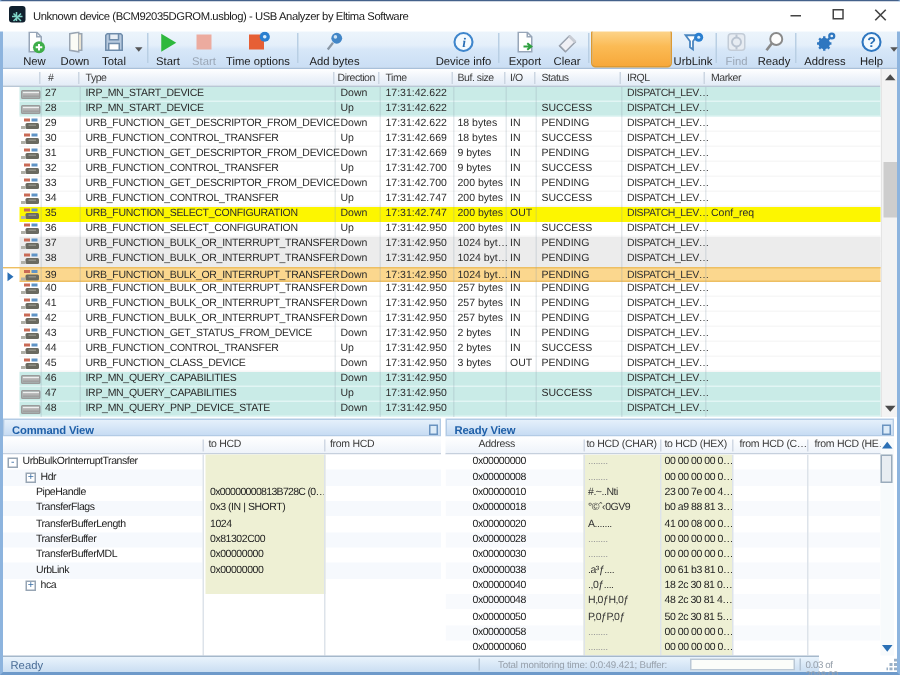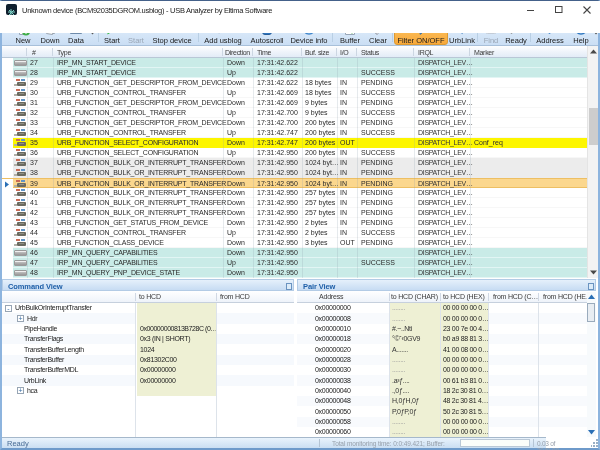--- a/index.html
+++ b/index.html
@@ -1,19 +1,19 @@
 <!DOCTYPE html>
 <html><head><meta charset="utf-8"><style>
 *{margin:0;padding:0;box-sizing:border-box}
 s,i{text-decoration:none;font-style:normal}
 html,body{width:600px;height:450px;overflow:hidden}
 body{font-family:"Liberation Sans",sans-serif;position:relative;background:#fff}
 #win{position:absolute;left:0;top:0;width:600px;height:450px;border-left:2px solid #8db4de;border-right:2px solid #8db4de;border-bottom:2px solid #6e9aca;border-top:1px solid #44618a}
 
-#title{position:absolute;left:0;top:1px;width:600px;height:32px;background:#fff;z-index:5}
+#title{position:absolute;left:0;top:1px;width:600px;height:20px;background:#fff;z-index:5}
 #title .txt{position:absolute;left:22px;top:4.5px;font-size:7.5px;color:#1a1a1a;letter-spacing:-0.28px}
 #appico{position:absolute;left:6px;top:3px;width:11px;height:11px;background:#10202e;border-radius:2px}
 .wbtn{position:absolute;top:0;height:17px;width:28px;color:#444}
 
 #tb{position:absolute;left:2px;top:18px;width:596px;height:28px;background:linear-gradient(180deg,#eff6fc 0%,#e4effa 45%,#d7e7f8 55%,#cadef4 100%);border-bottom:1px solid #a8c0da}
 .tbb{position:absolute;top:2px;text-align:center}
 .tbb svg{display:block;margin:0 auto}
 .tbb .lb{display:block;font-size:7.5px;color:#1a1a1a;margin-top:0px;white-space:nowrap}
 .tbb .lbd{color:#9aa6b5}
 .tsep{position:absolute;top:4px;width:1px;height:20px;background:#b9cfe4}
@@ -84,21 +84,21 @@
         <path d="M10.5 2.5h2v11h-2" fill="#e8e2d2" stroke="#9aa5b2"></path>
       </svg>
       <span class="lb">Down</span>
     </div>
  <div class="tbb" style="left:59px;width:30px">
       <svg width="16" height="16">
         <path d="M2.5 3.5l1-1h9l1 1v10h-11z" fill="#b6c9de" stroke="#6f8cab"></path>
         <rect x="5" y="2.5" width="6" height="4" fill="#e8eef5" stroke="#6f8cab"></rect>
         <rect x="4.5" y="9" width="7" height="4.5" fill="#fff" stroke="#6f8cab"></rect>
       </svg>
-      <span class="lb">Data</span>
+      <span class="lb">Total</span>
     </div>
  <svg style="position:absolute;left:87px;top:12px" width="7" height="6">
       <path d="M1 1.5h5l-2.5 3z" fill="#555"></path>
     </svg>
  <div class="tsep" style="left:96px"></div>
  <div class="tbb" style="left:96px;width:28px">
       <svg width="16" height="16">
         <path d="M3.5 2.5l10 6-10 6z" fill="#2db83d"></path>
       </svg>
       <span class="lb">Start</span>
@@ -108,69 +108,56 @@
         <rect x="3" y="3" width="10" height="10" fill="#ecab9f"></rect>
       </svg>
       <span class="lb lbd">Start</span>
     </div>
  <div class="tbb" style="left:146px;width:48px">
       <svg width="17" height="16">
         <rect x="2" y="3" width="10" height="10" fill="#e65f35"></rect>
         <circle cx="12.5" cy="4.5" r="3.4" fill="#2a7fd0"></circle>
         <circle cx="12.5" cy="4.5" r="1.2" fill="#d8ecfc"></circle>
       </svg>
-      <span class="lb">Stop device</span>
+      <span class="lb">Time options</span>
     </div>
  <div class="tsep" style="left:196px"></div>
  <div class="tbb" style="left:198px;width:46px">
       <svg width="16" height="16">
         <circle cx="9.5" cy="5.5" r="3.6" fill="#4286c7"></circle>
         <circle cx="8.6" cy="4.6" r="1.2" fill="#cfe4f5"></circle>
         <path d="M7 8.5L3.5 13" stroke="#8a97a5" stroke-width="1.5"></path>
       </svg>
-      <span class="lb">Add usblog</span>
-    </div>
- <div class="tbb" style="left:243px;width:44px">
-      <svg width="16" height="16">
-        <rect x="3.5" y="1.5" width="9" height="13" rx="2.5" fill="#2f74bd" stroke="#265e9a"></rect>
-        <path d="M8 3.5v9M8 3.5l2.5 2.5M8 12.5l-2.5-2.5M5.5 6l5 4.5M10.5 6L5.5 10.5" stroke="#cde2f4" stroke-width="1"></path>
-      </svg>
-      <span class="lb">Autoscroll</span>
+      <span class="lb">Add bytes</span>
     </div>
  <div class="tbb" style="left:284px;width:46px">
       <svg width="16" height="16">
         <circle cx="8" cy="8" r="6" fill="#f4fafe" stroke="#3f86cc" stroke-width="1.4"></circle>
         <text x="8.5" y="11.5" font-size="9" font-style="italic" font-weight="bold" fill="#2a6fb5" text-anchor="middle" font-family="Liberation Serif">i</text>
       </svg>
       <span class="lb">Device info</span>
     </div>
  <div class="tsep" style="left:330px"></div>
  <div class="tbb" style="left:333px;width:30px">
       <svg width="16" height="16">
         <path d="M3.5 1.5h6l3 3v10h-9z" fill="#fff" stroke="#98a6b8"></path>
         <path d="M9.5 1.5v3h3" fill="none" stroke="#98a6b8"></path>
         <path d="M7 11h4.5M9.5 8.8l2.7 2.2-2.7 2.2" stroke="#2fa040" stroke-width="1.4" fill="none"></path>
       </svg>
-      <span class="lb">Buffer</span>
+      <span class="lb">Export</span>
     </div>
  <div class="tbb" style="left:362px;width:28px">
       <svg width="16" height="16">
         <path d="M3 10.5l6.5-6.5 4 4-6.5 6.5z" fill="#f0f0f5" stroke="#9aa2ae"></path>
         <path d="M7 14.5l-4-4" stroke="#9aa2ae"></path>
         <path d="M9.5 4l4 4" stroke="#c8ccd4" stroke-width="2"></path>
       </svg>
       <span class="lb">Clear</span>
     </div>
  <div class="tsep" style="left:390px"></div>
- <div class="tbb" style="left:394px;width:50px;z-index:2">
-      <svg width="16" height="16">
-        <path d="M3.5 3.5h9.4l-3.6 4.6v4.6l-2.2 1.6v-6.2z" fill="#5b9bd5" stroke="#2f6da8"></path>
-      </svg>
-      <span class="lb">Filter ON/OFF</span>
-    </div>
  <div class="tbb" style="left:446px;width:28px">
       <svg width="16" height="16">
         <path d="M3 3.5h8l-3 4v5.5l-2-1.5v-4z" fill="#fff" stroke="#4a86c0" stroke-width="1.2"></path>
         <circle cx="11.8" cy="4.8" r="3" fill="#2a7fd0"></circle>
         <circle cx="11.8" cy="4.8" r="1" fill="#d8ecfc"></circle>
       </svg>
       <span class="lb">UrbLink</span>
     </div>
  <div class="tsep" style="left:475px"></div>
  <div class="tbb" style="left:476px;width:26px">
@@ -646,21 +633,21 @@
     <div class="trow" style="left:215px;top:72.45px;width:77px;background:rgba(232,241,250,.4);"></div>
 <s class="trow" style="left:22px;top:73.65px">UrbLink</s>
 <s class="trow" style="left:138px;top:73.65px;width:76px;overflow:hidden">0x00000000</s>
 <div class="trow" style="left:0;top:82.80px;width:292px;"></div>
 <div class="pm" style="left:15px;top:84.30px">+</div>
 <s class="trow" style="left:25px;top:84.00px">hca</s>
 <i class="psep" style="left:133px;top:0;height:134px;background:#dde3ea"></i>
 <i class="psep" style="left:214px;top:0;height:134px;background:#dde3ea"></i>
 </div>
 <div class="pbar" style="left:297px;width:299px">
-    <span>Pair View</span>
+    <span>Ready View</span>
     <i class="pin" style="left:290px"></i>
   </div>
 <div class="phead" style="left:297px;width:299px">
     <s class="phc" style="left:22px">Address</s>
     <s class="phc" style="left:94px">to HCD (CHAR)</s>
     <s class="phc" style="left:146px">to HCD (HEX)</s>
     <s class="phc" style="left:196px">from HCD (C…</s>
     <s class="phc" style="left:246px">from HCD (HE…</s>
     <i class="psep" style="left:92px"></i>
     <i class="psep" style="left:143px"></i>

